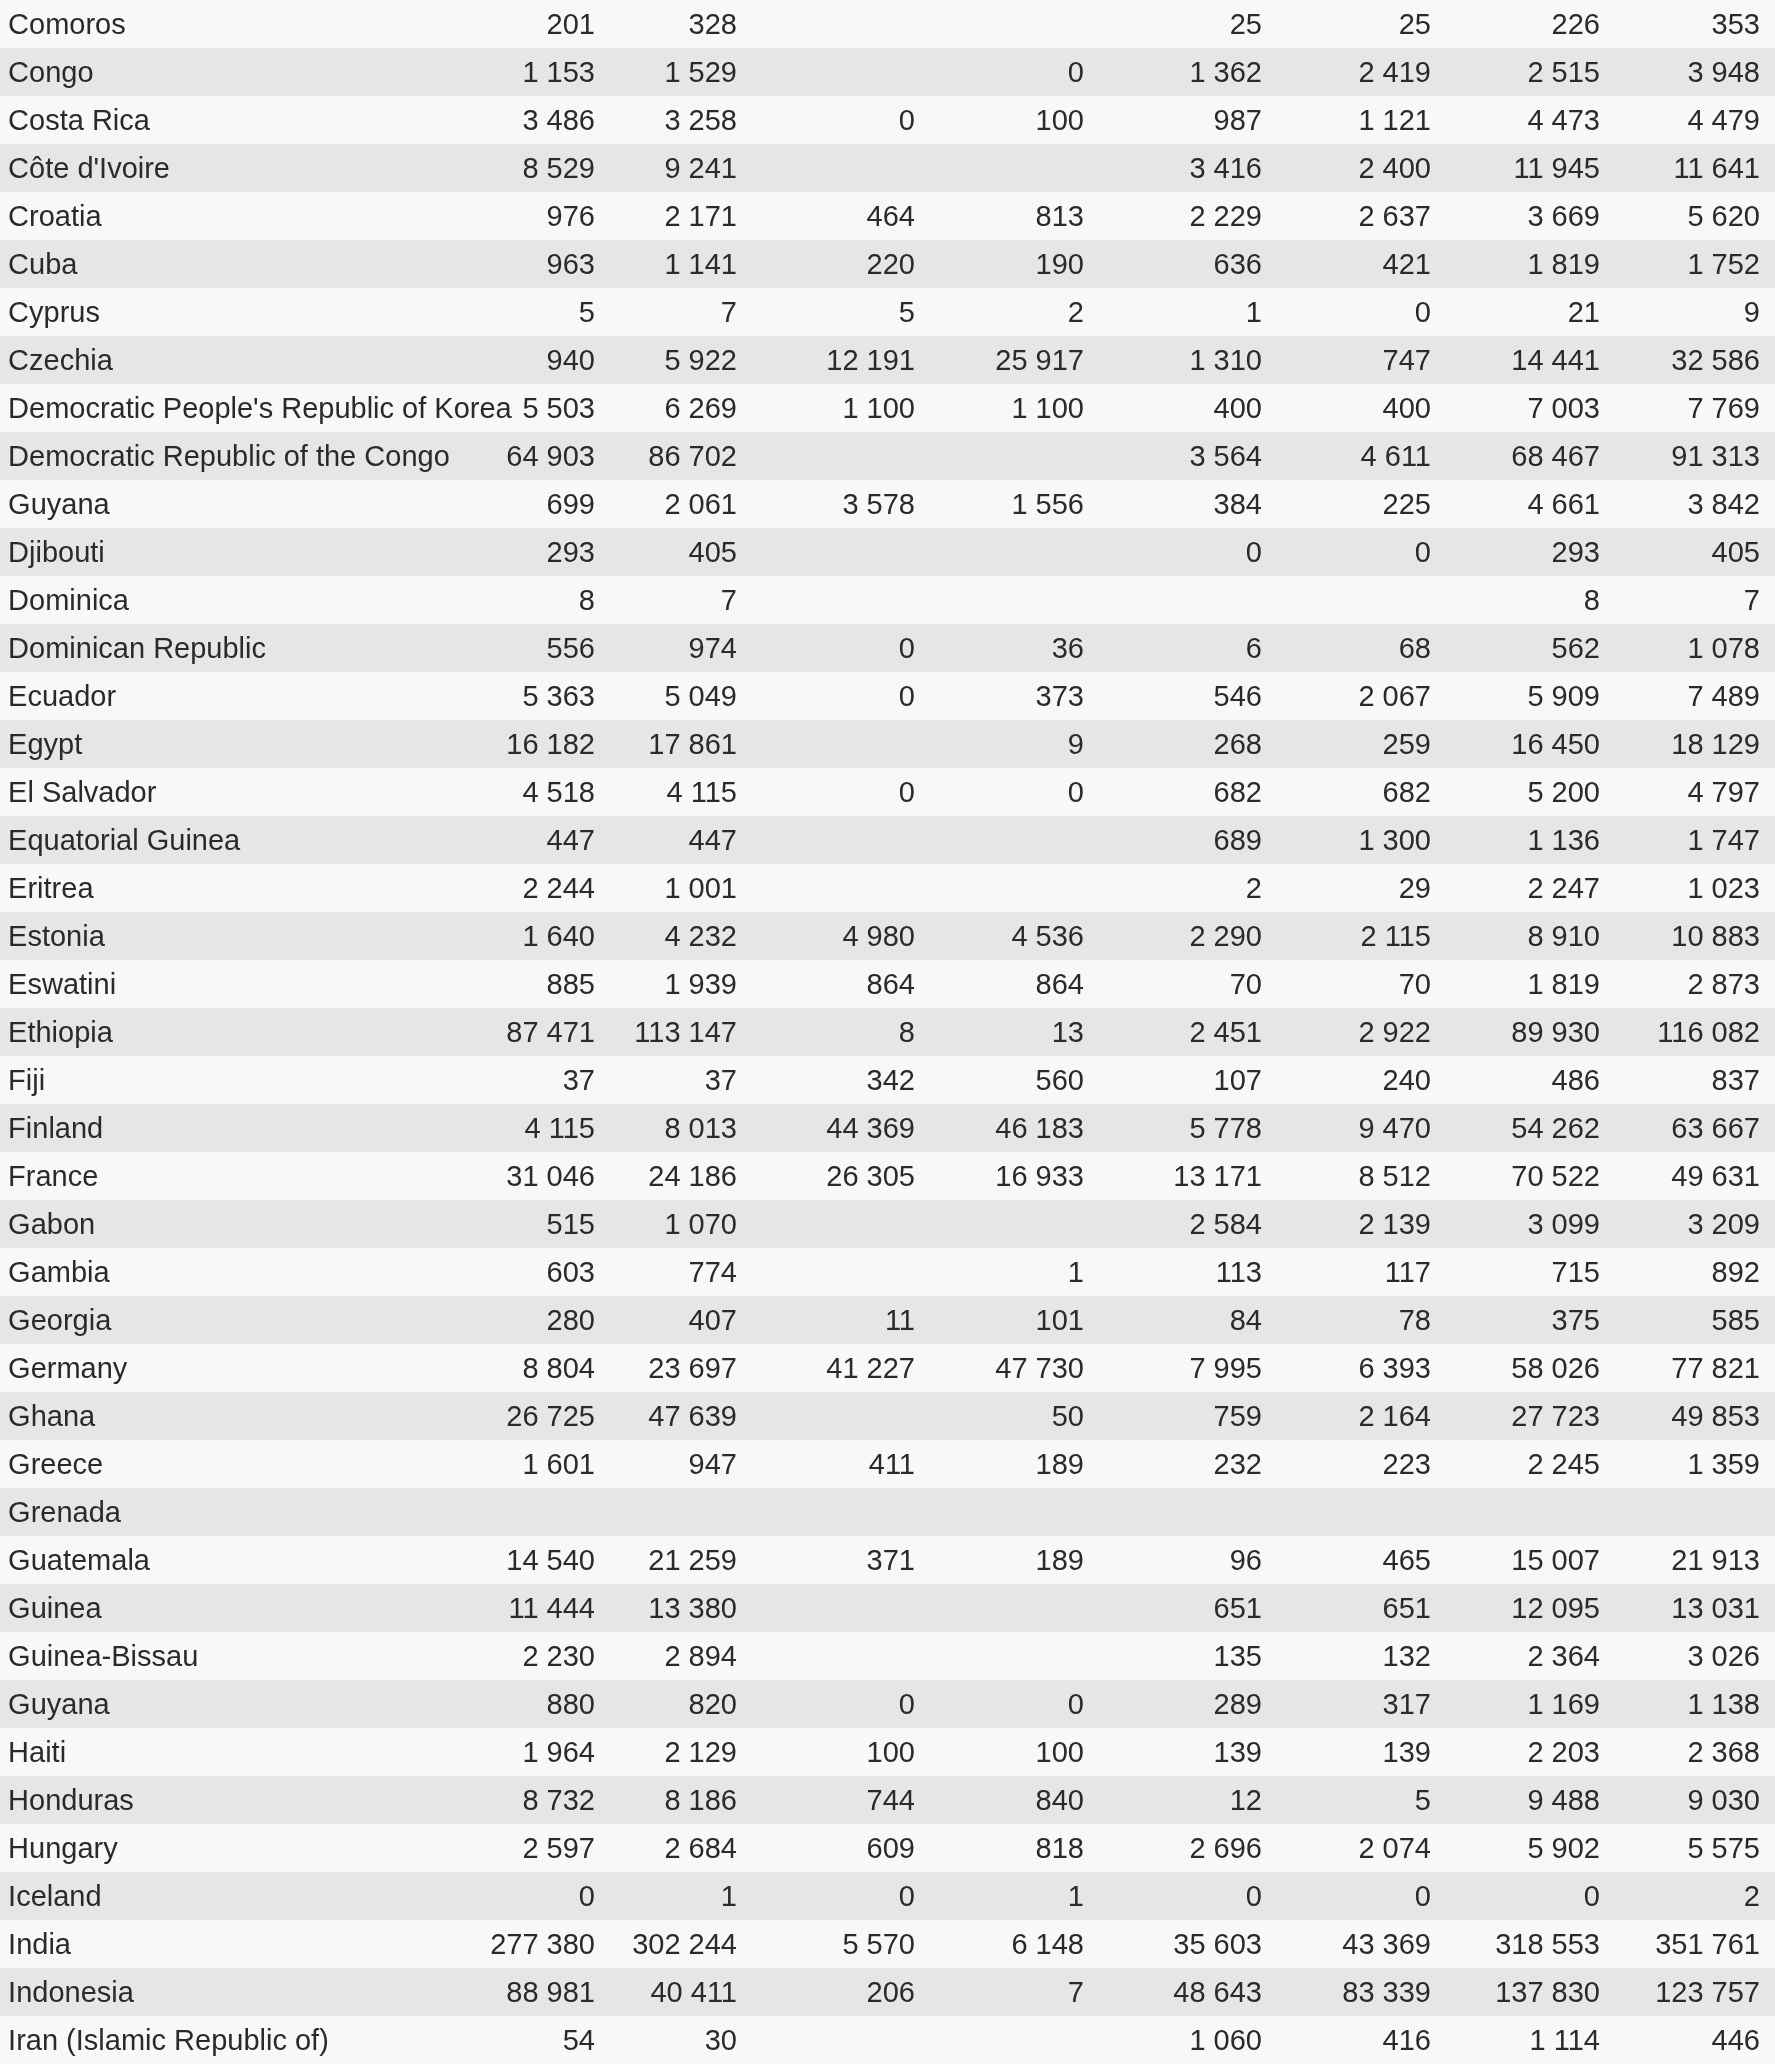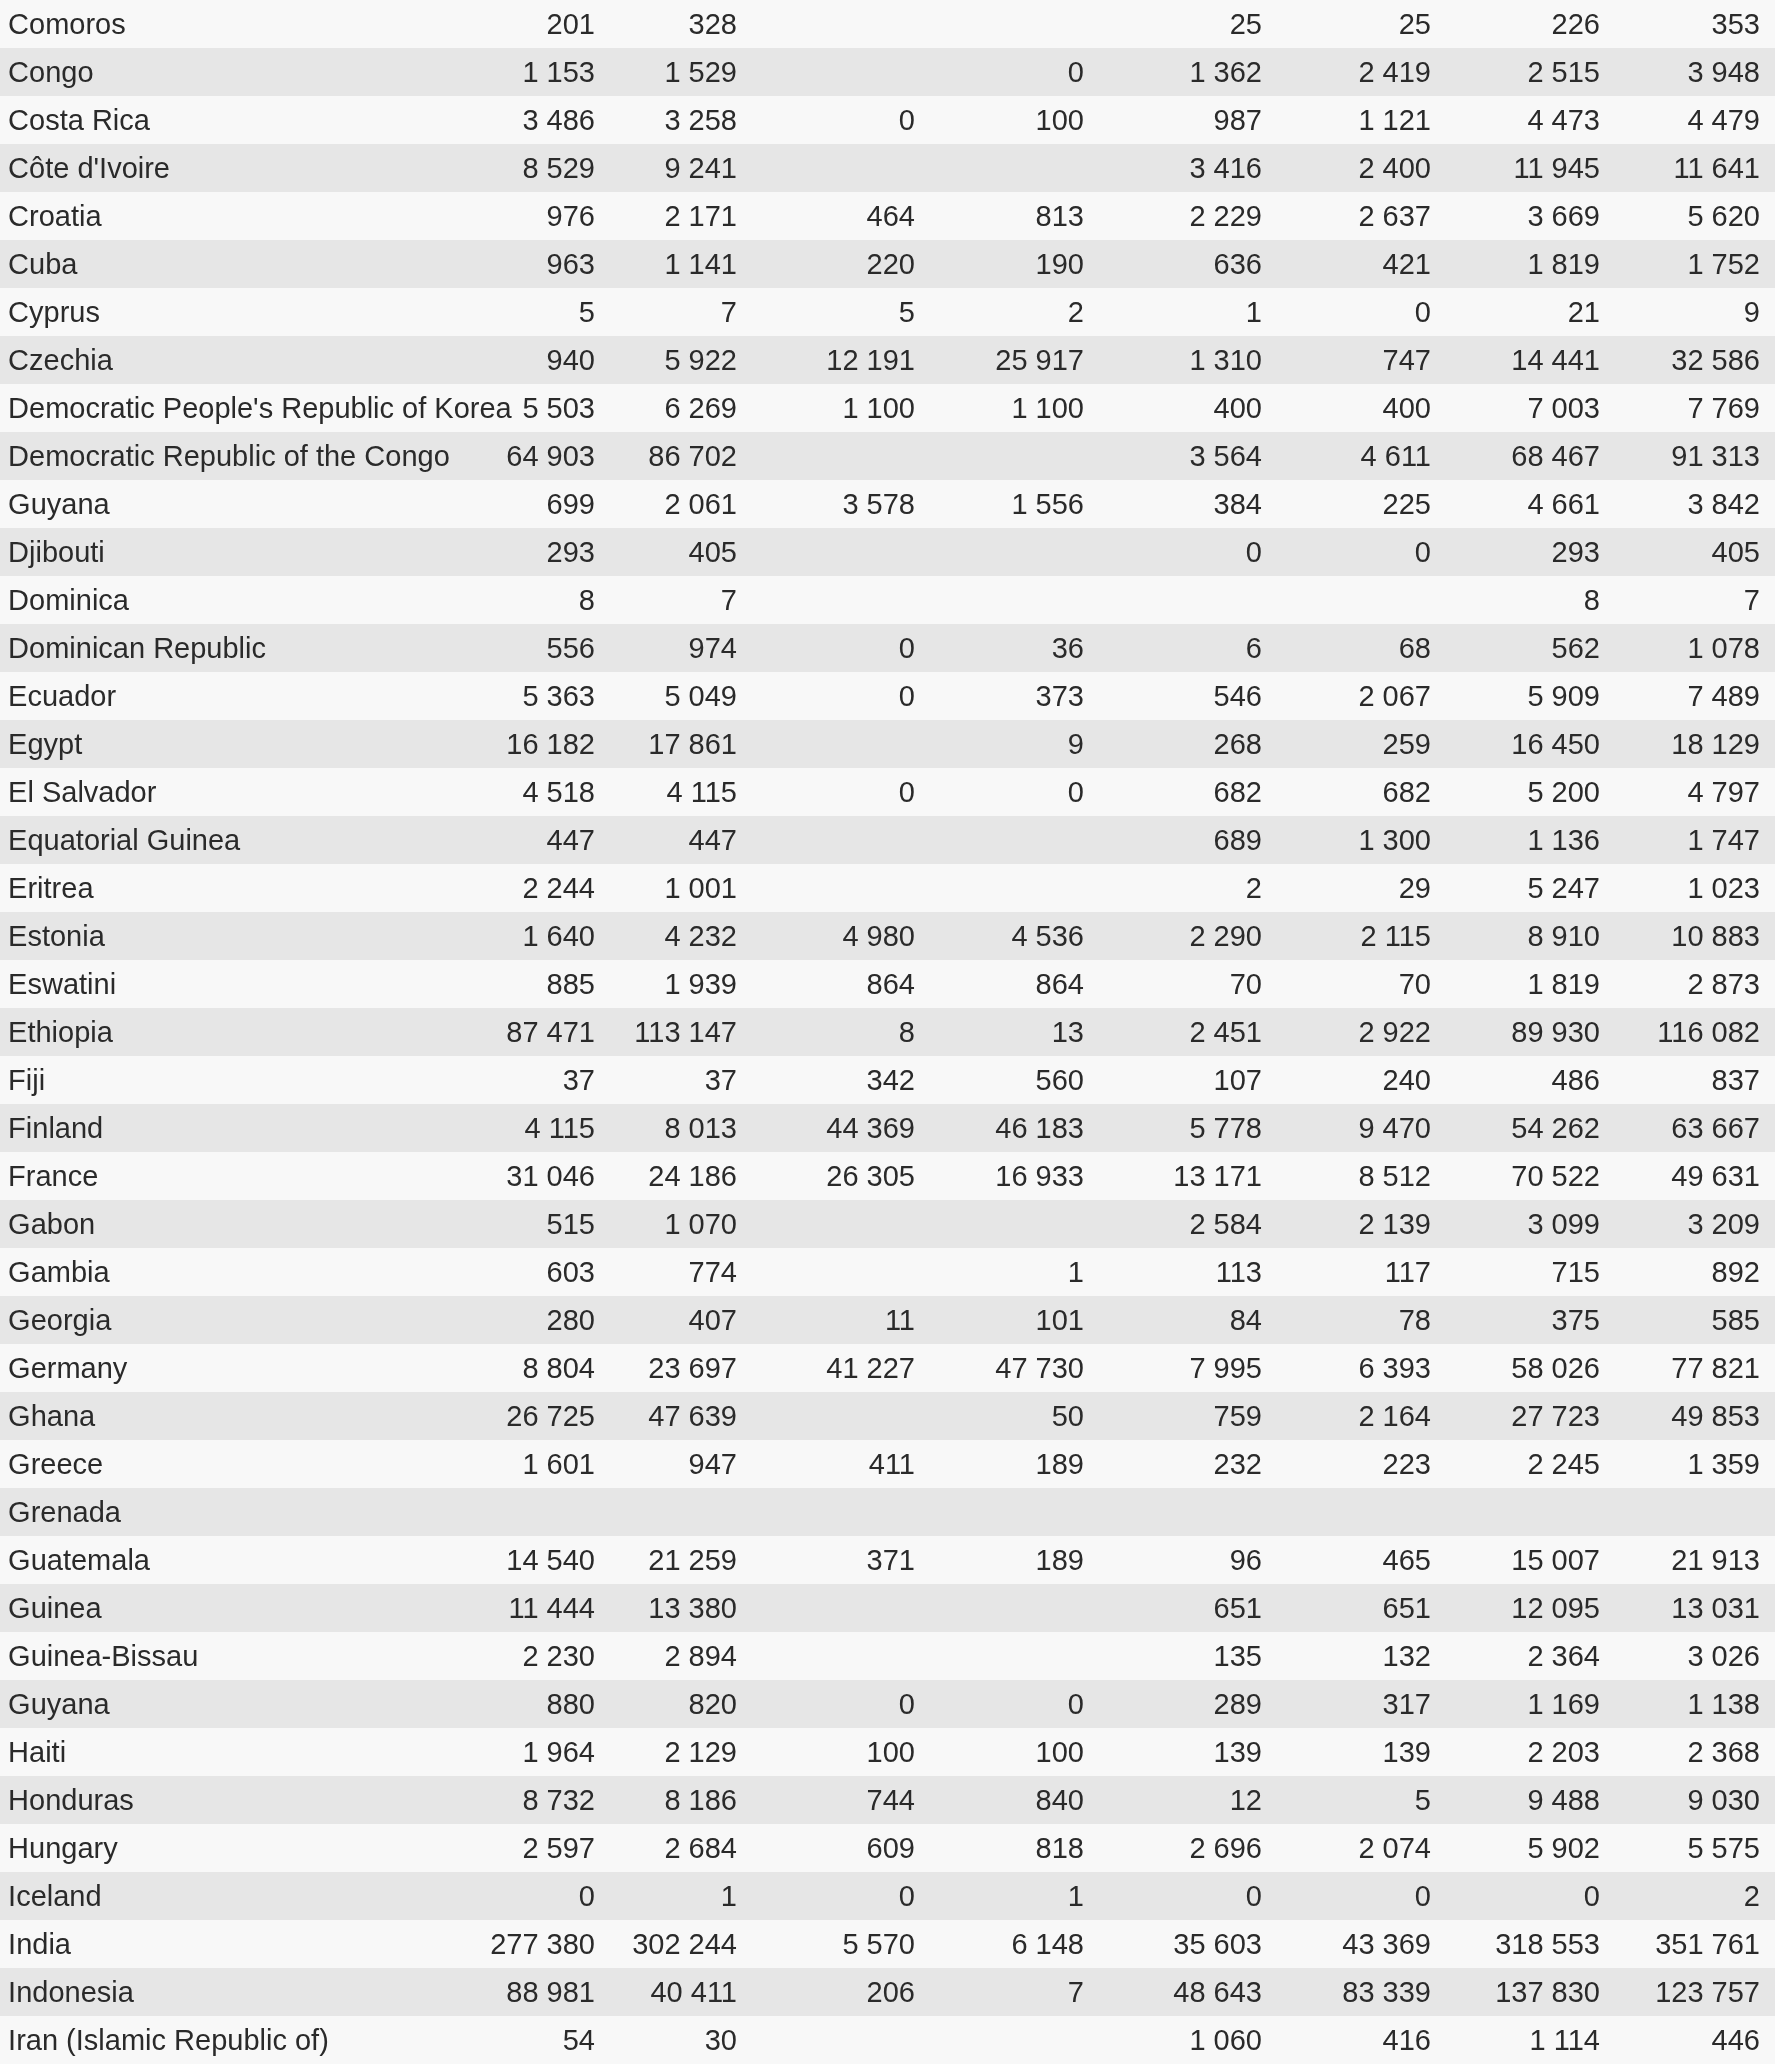--- a/index.html
+++ b/index.html
@@ -251,21 +251,21 @@
         <td class="num">1 747</td>
       </tr>
       <tr>
         <td class="country">Eritrea</td>
         <td class="num">2 244</td>
         <td class="num">1 001</td>
         <td class="num"></td>
         <td class="num"></td>
         <td class="num">2</td>
         <td class="num">29</td>
-        <td class="num">5 247</td>
+        <td class="num">2 247</td>
         <td class="num">1 023</td>
       </tr>
       <tr>
         <td class="country">Estonia</td>
         <td class="num">1 640</td>
         <td class="num">4 232</td>
         <td class="num">4 980</td>
         <td class="num">4 536</td>
         <td class="num">2 290</td>
         <td class="num">2 115</td>

